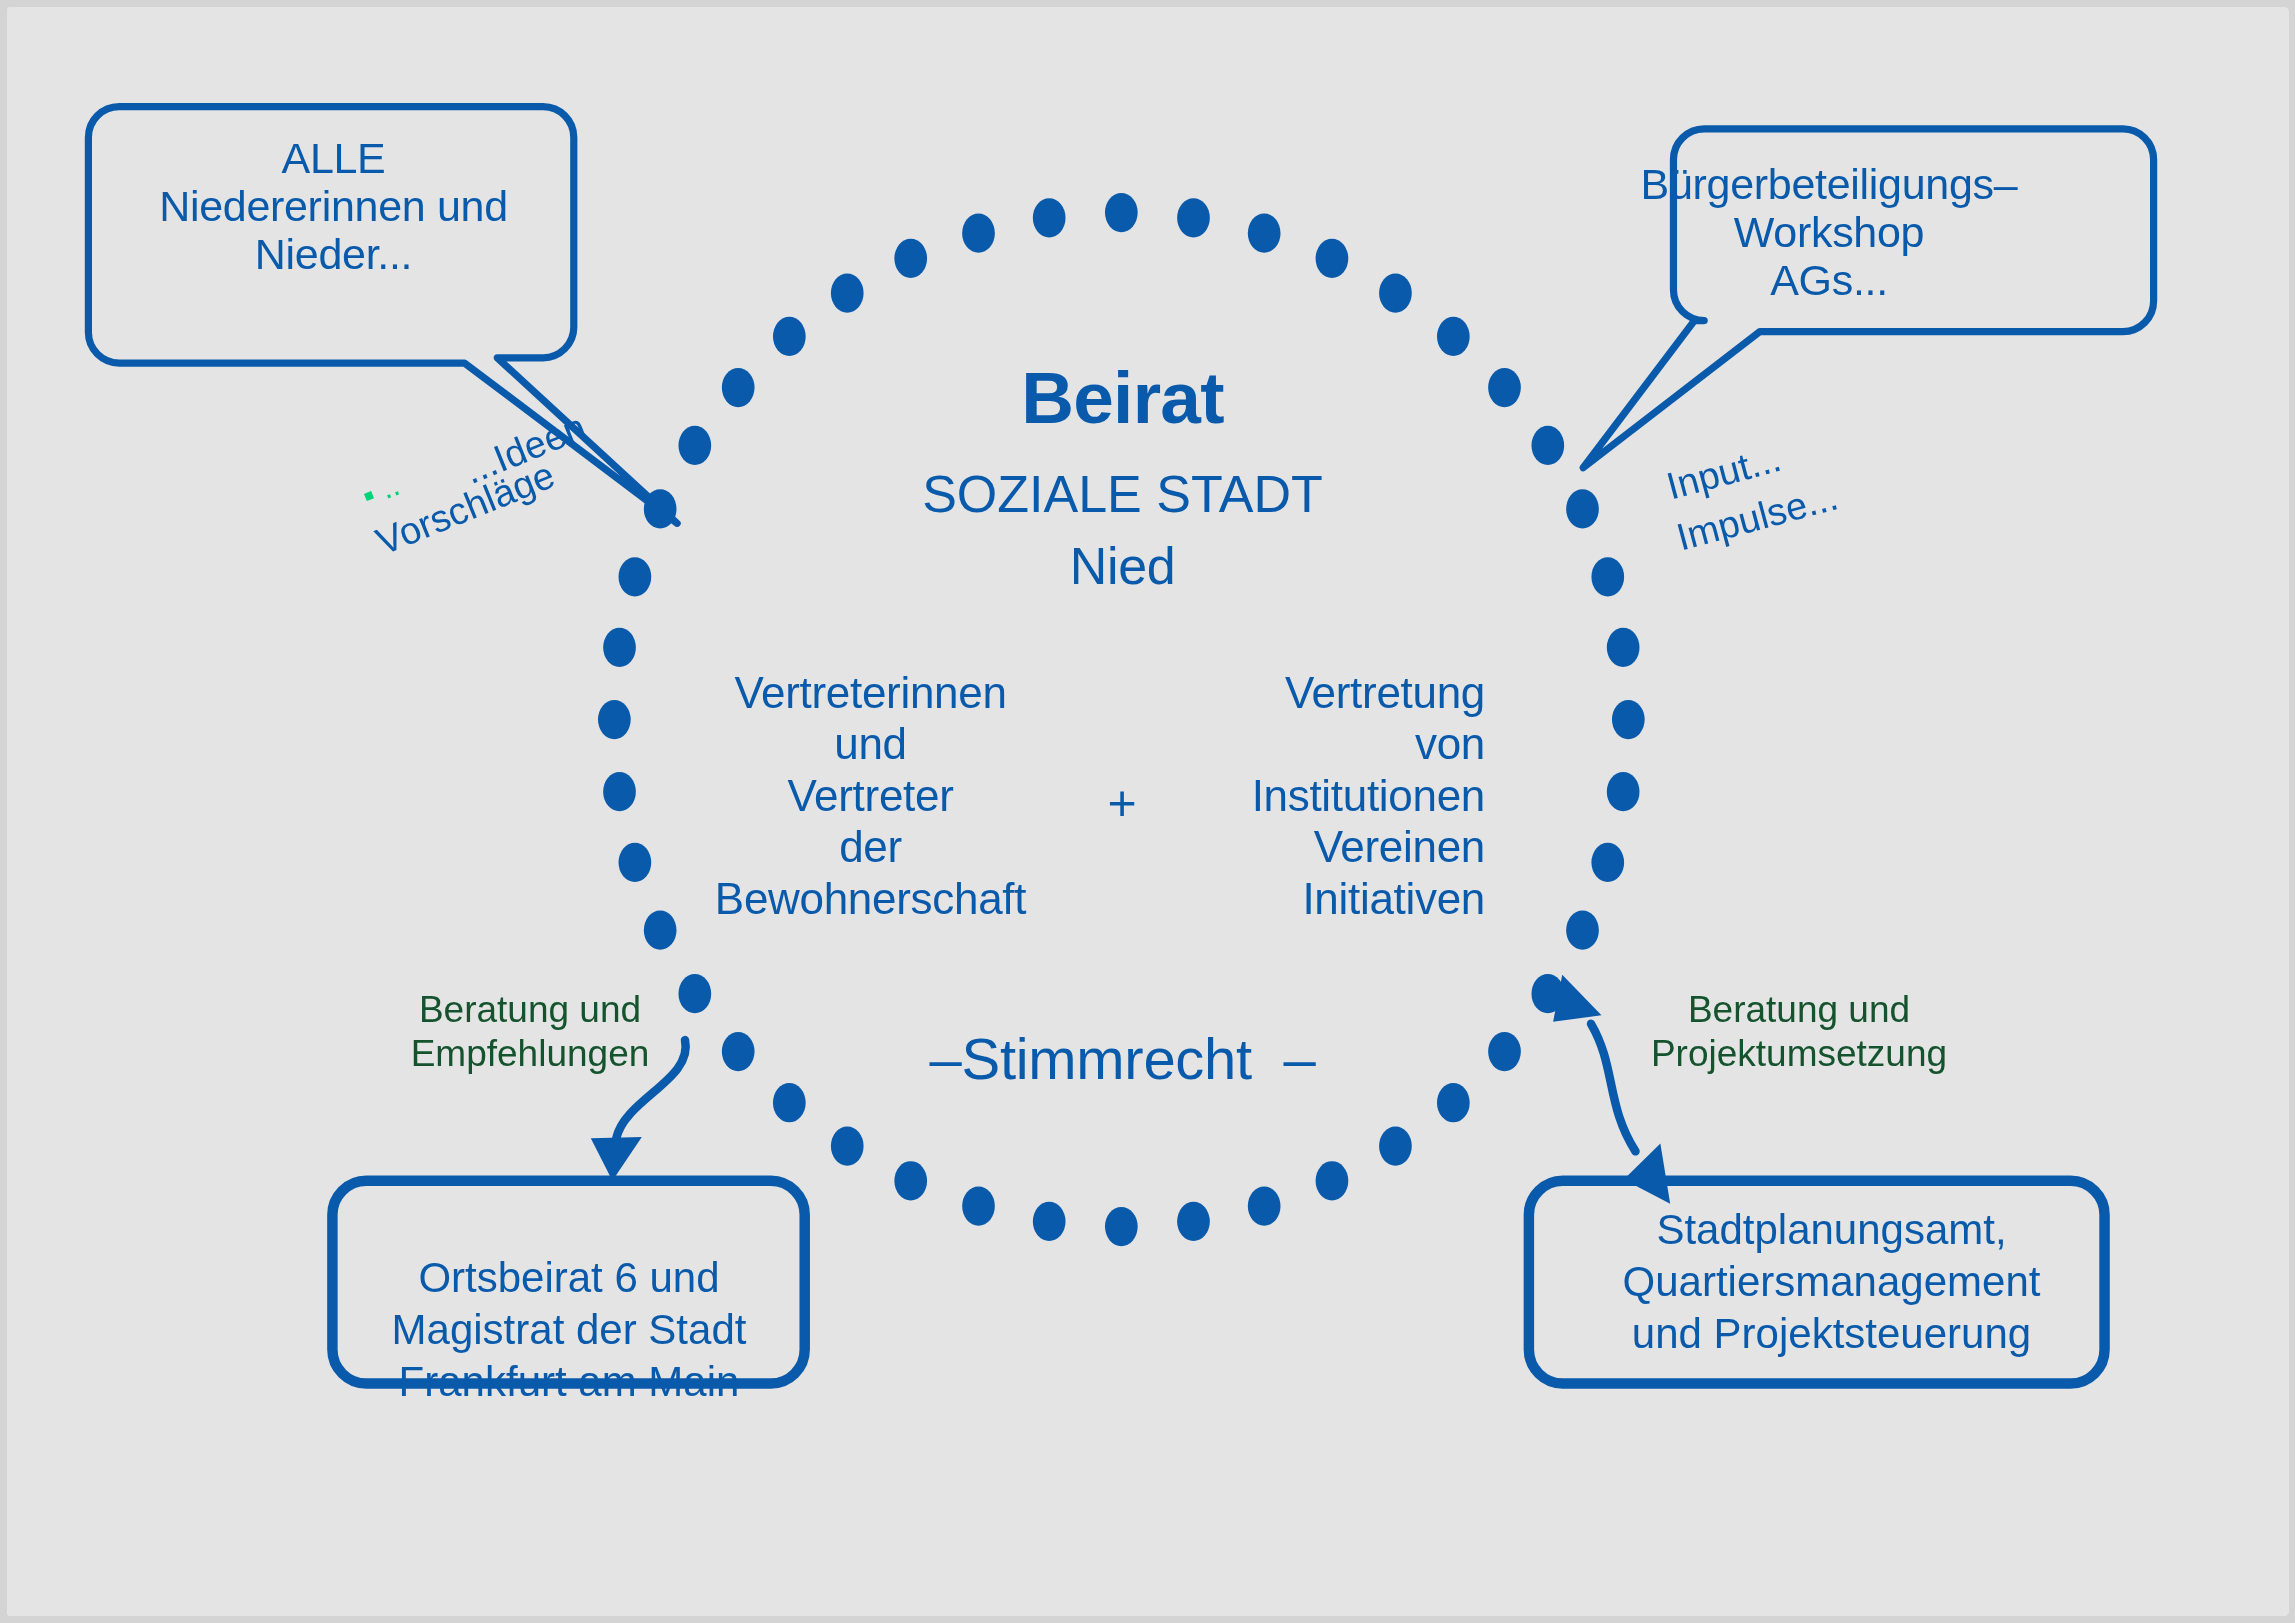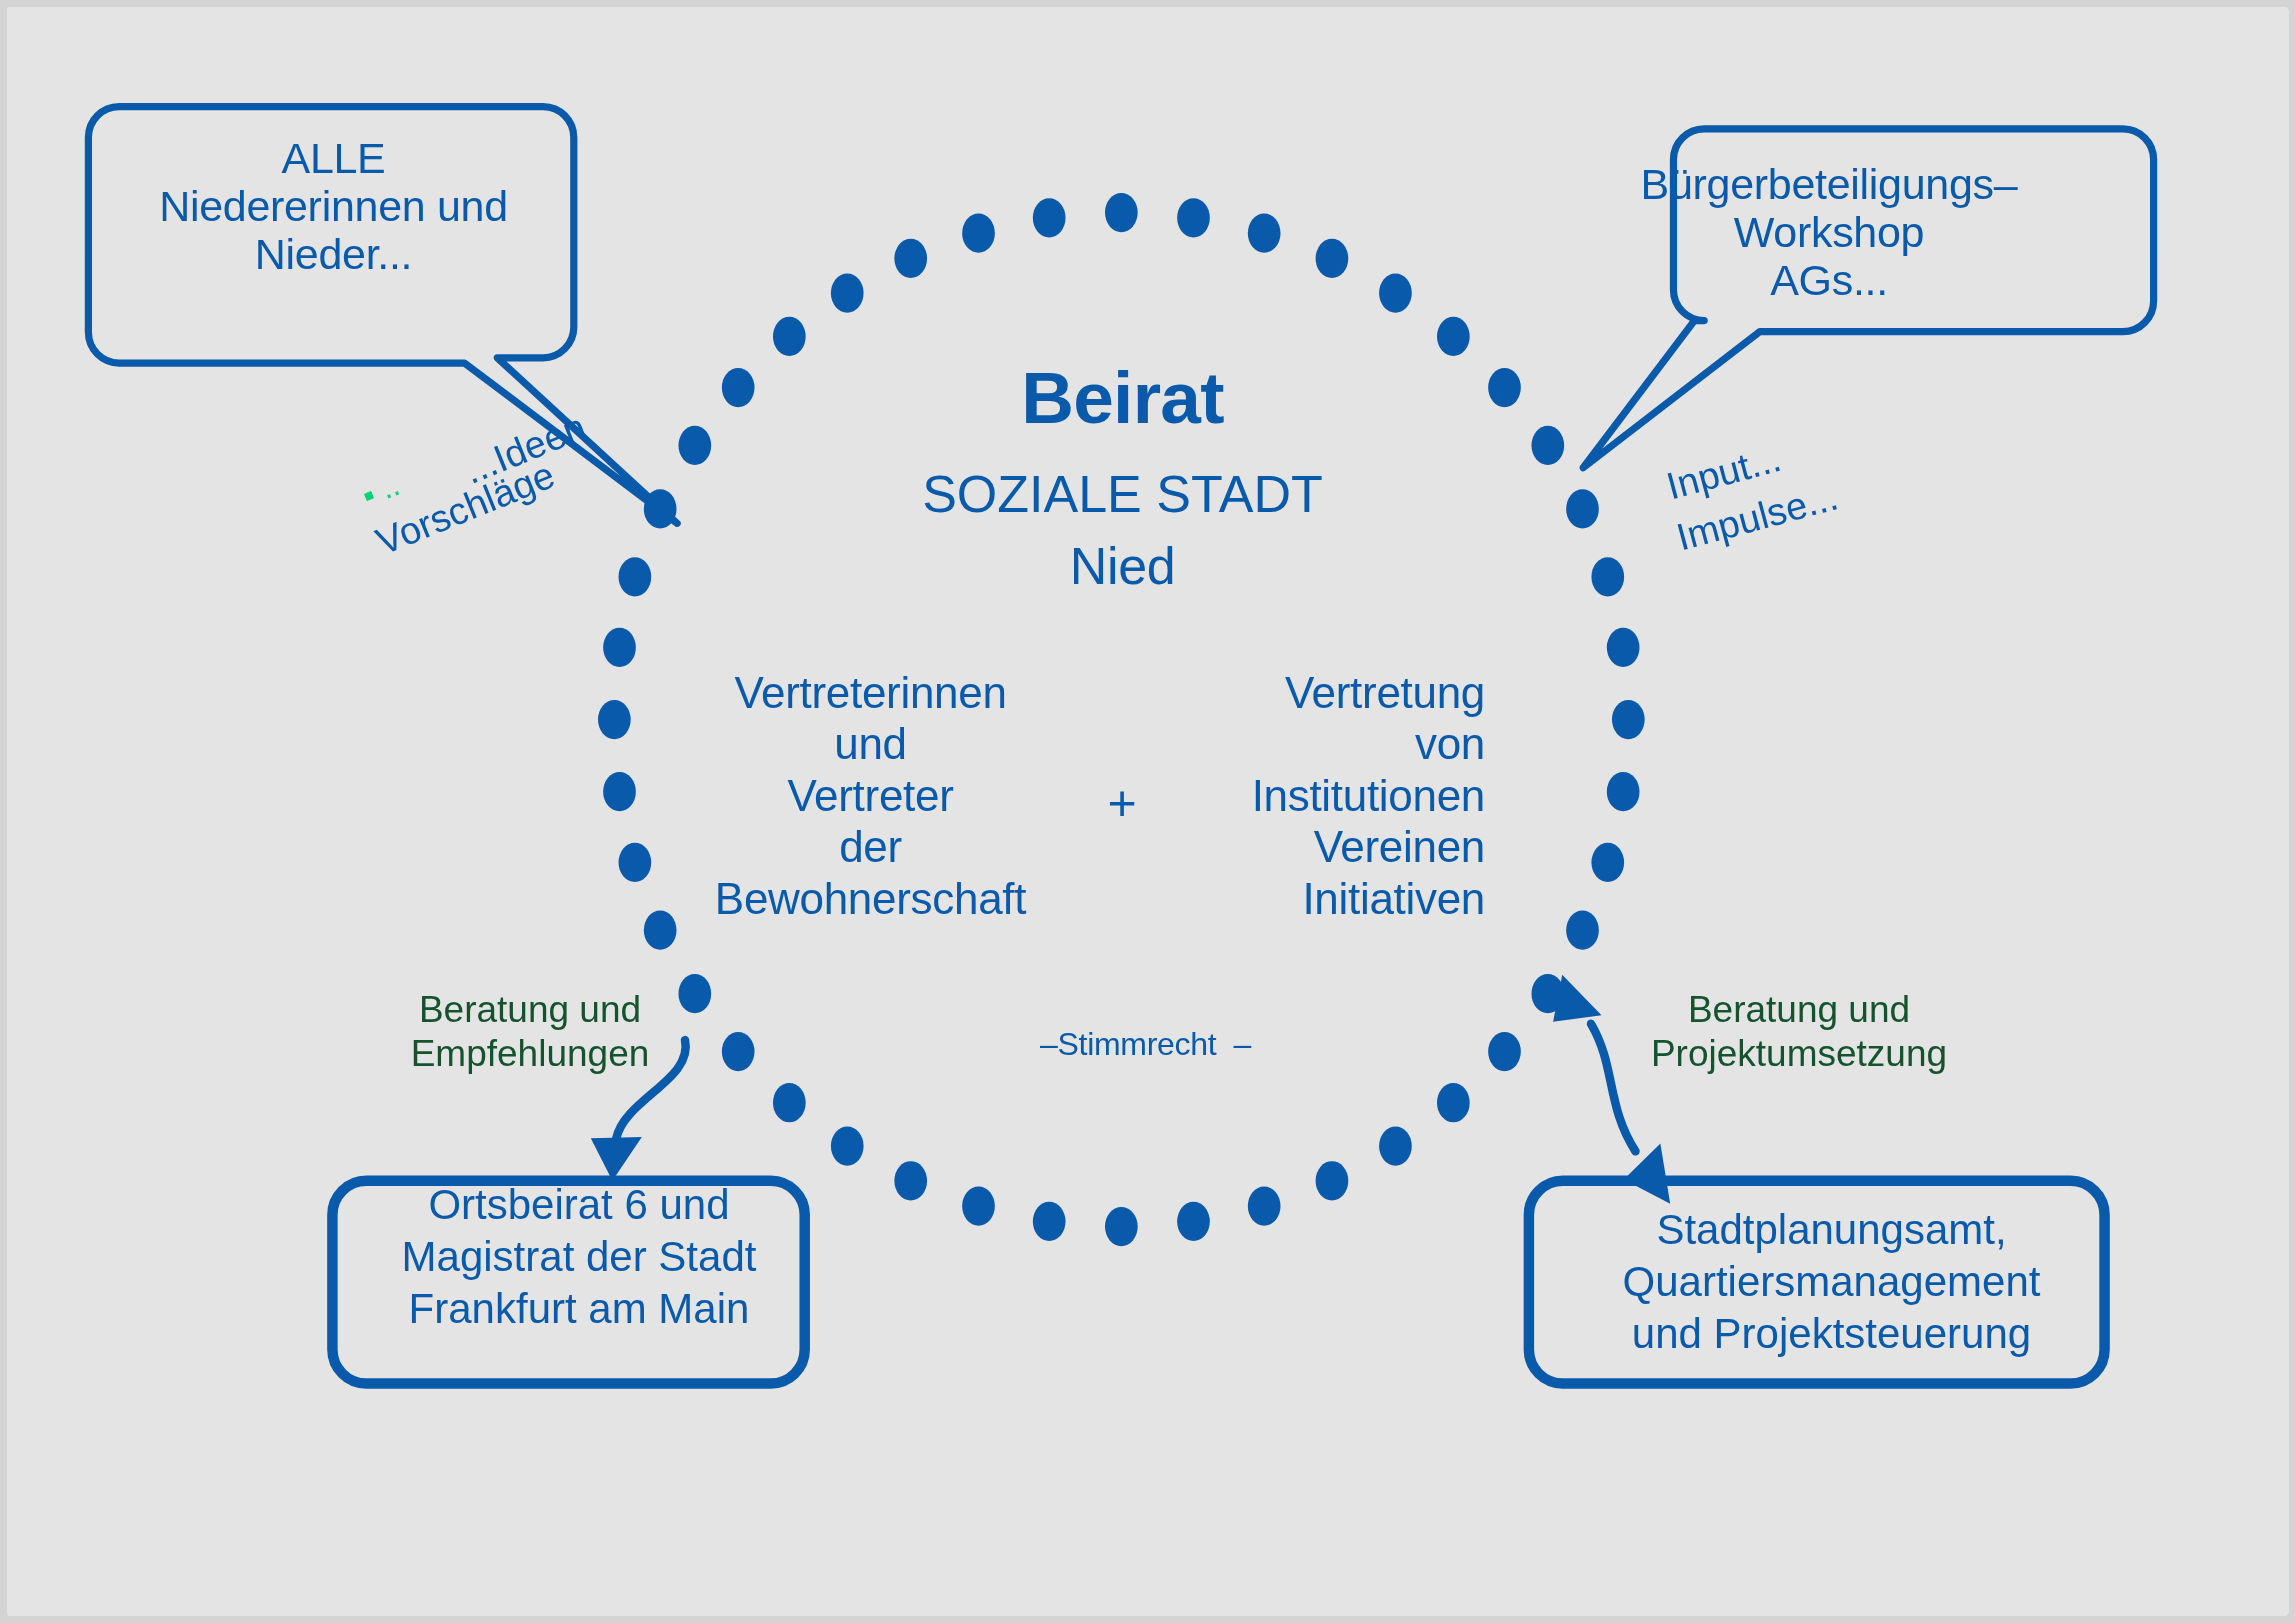--- a/index.html
+++ b/index.html
@@ -64,22 +64,22 @@
     font-size: 44px;
     line-height: 1.17;
   }
   #col-left  { left: 694px; top: 667px; width: 353px; }
   #col-right { left: 1197px; top: 667px; width: 288px; text-align: right; }
   #plus-sign {
     left: 1076px; top: 775px; width: 92px;
     font-size: 50px;
   }
   #stimmrecht {
-    left: 936px; top: 1027px; width: 419px;
-    font-size: 32px;
+    left: 913px; top: 1027px; width: 419px;
+    font-size: 58px;
   }
 
   
   .diag {
     position: absolute;
     color: #0A5AAB;
     font-family: "Liberation Sans", sans-serif;
     font-size: 38px;
     white-space: pre;
     line-height: 1.18;
@@ -128,21 +128,21 @@
 
   
   .boxtext {
     position: absolute;
     color: #0A5AAB;
     font-size: 42px;
     text-align: center;
     line-height: 1.24;
     white-space: pre;
   }
-  #box-left-text  { left: 327px;  top: 1179px; width: 484px; margin-left: 10px; }
+  #box-left-text  { left: 327px;  top: 1252px; width: 484px; }
   #box-right-text { left: 1525px; top: 1204px; width: 589px; padding-left: 12px; }
 </style>
 </head>
 <body>
 
 <div id="stage">
   <div id="inner"></div>
 
   <svg class="layer" viewBox="0 0 3508 2481">
 

